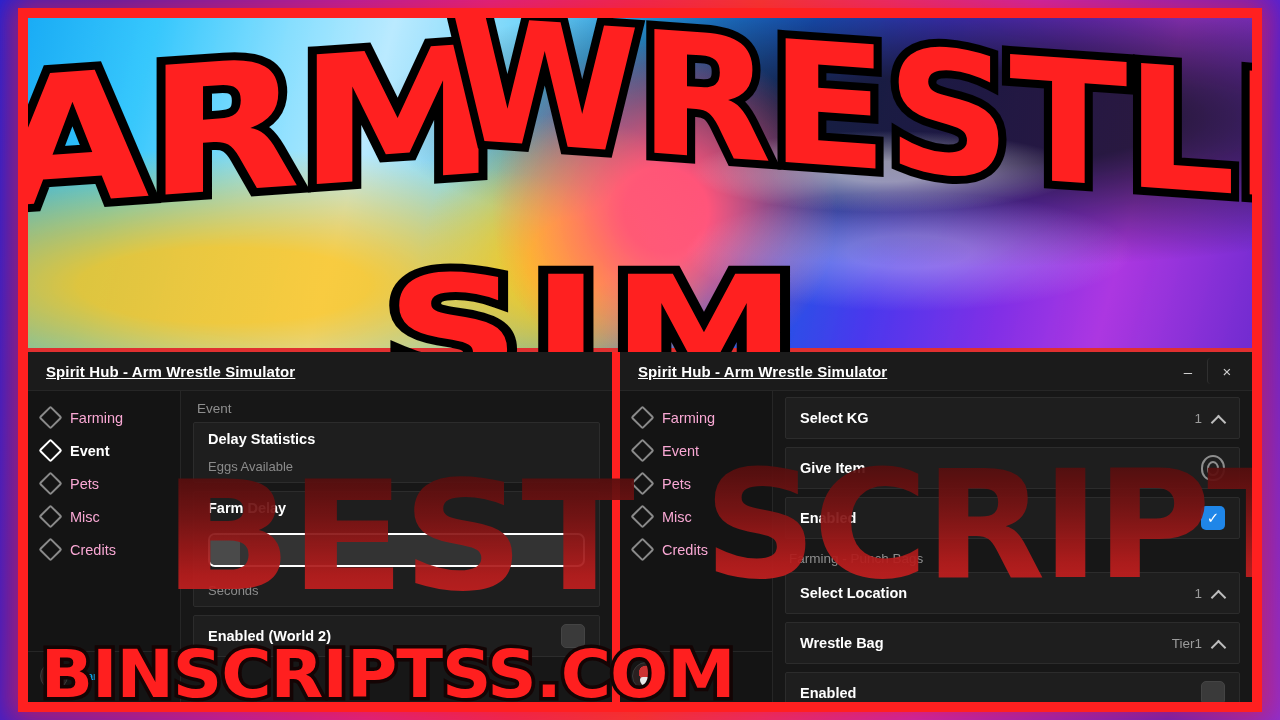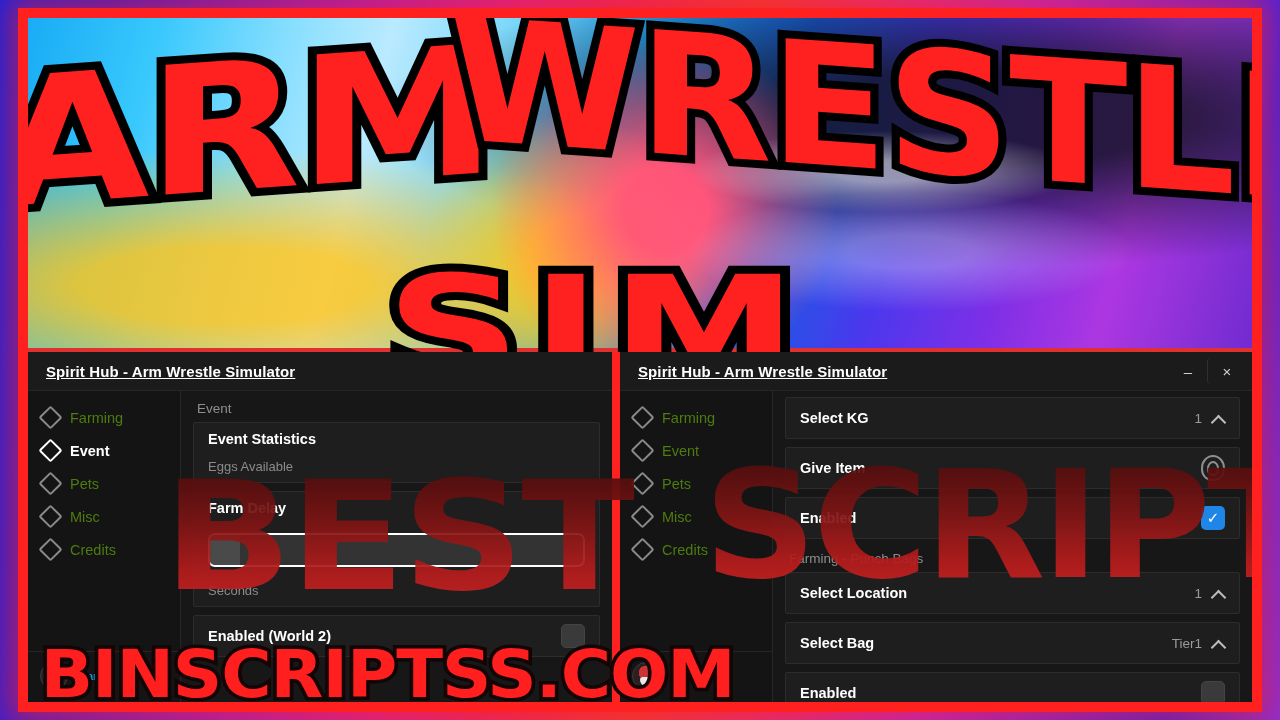--- a/index.html
+++ b/index.html
@@ -94,21 +94,21 @@
   .win-btn+.win-btn{border-left:1px solid #303030;}
 
   .body-row{flex:1;display:flex;min-height:0;}
 
   .sidebar{
     width:152px;flex:0 0 152px;background:#141414;border-right:1px solid #262626;
     display:flex;flex-direction:column;padding-top:10px;
   }
   .side-item{
     display:flex;align-items:center;gap:11px;padding:8px 0 8px 14px;
-    color:#4d7c0f;font-size:14.5px;
+    color:#f9a8d4;font-size:14.5px;
   }
   .side-item.active{color:#ffffff;font-weight:bold;}
   .diamond{
     width:13px;height:13px;flex:0 0 13px;border:2px solid #8a8a8a;
     transform:rotate(45deg);border-radius:2px;
   }
   .side-item.active .diamond{border-color:#ffffff;}
   .side-spacer{flex:1;}
   .side-user{
     display:flex;align-items:center;gap:11px;padding:10px 0 12px 12px;
@@ -252,21 +252,21 @@
               <span class="avatar"></span>
               <span class="side-user-name">Carti</span>
             </div>
           </div>
 
           <div class="content">
             <div class="sec-label">Event</div>
 
             <div class="card">
               <div class="row row-stack">
-                <div class="row-title">Event Statistics</div>
+                <div class="row-title">Delay Statistics</div>
                 <div class="row-sub">Eggs Available</div>
               </div>
             </div>
 
             <div class="card">
               <div class="row row-stack">
                 <div class="row-title">Farm Delay</div>
                 <div class="slider-track">
                   <div class="slider-fill"></div>
                 </div>
@@ -362,21 +362,21 @@
                 <div class="row-title">Select Location</div>
                 <div class="right-grp">
                   <span class="row-value">1</span>
                   <span class="chev"></span>
                 </div>
               </div>
             </div>
 
             <div class="card">
               <div class="row">
-                <div class="row-title">Select Bag</div>
+                <div class="row-title">Wrestle Bag</div>
                 <div class="right-grp">
                   <span class="row-value">Tier1</span>
                   <span class="chev"></span>
                 </div>
               </div>
             </div>
 
             <div class="card">
               <div class="row">
                 <div class="row-title">Enabled</div>

